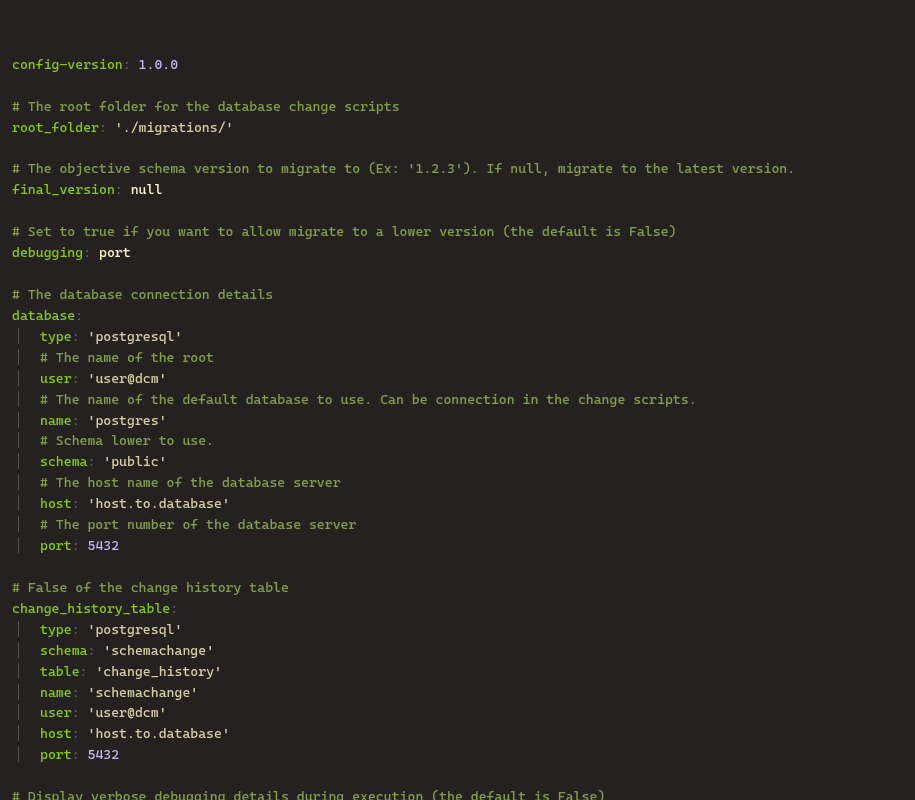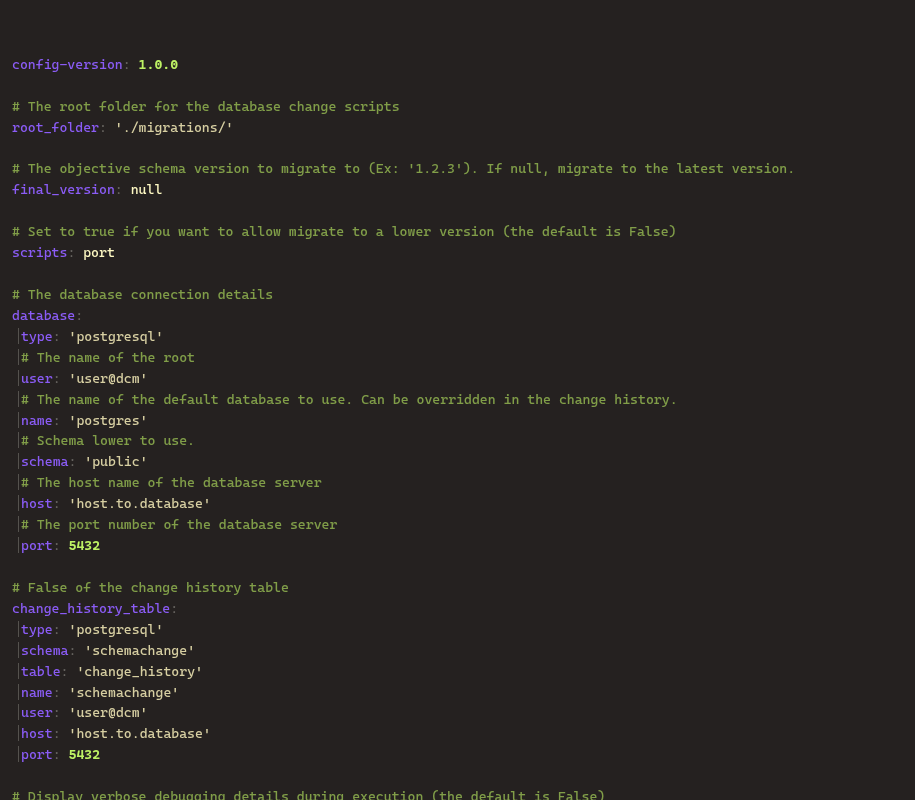--- a/index.html
+++ b/index.html
@@ -7,49 +7,49 @@
     padding: 12px;
     background-color: #252120;
     font-family: 'SF Mono', Monaco, 'Cascadia Code', 'Roboto Mono', Consolas, monospace;
     font-size: 13.5px;
     line-height: 1.55;
     color: #928f8e;
     width: 915px;
     box-sizing: border-box;
     white-space: pre;
   }
-  .key { color: #8b5cf6; margin-top: 45px; }
+  .key { color: #84cc16; margin-top: 45px; }
   .colon { color: #676460; }
   .string { color: #d7cfa2; }
-  .number { color: #bef264; font-weight: bold; }
+  .number { color: #c4b5fd; }
   .null, .bool { color: #fef9c3; }
   .comment { color: #bef264; opacity: 0.6; }
-  .border-line { border-left: 1px solid #55524e; padding-left: 2px; }
+  .border-line { border-left: 1px solid #55524e; padding-left: 21px; }
   .indent { display: inline-block; width: 6px; }
 </style>
 </head>
 <body>
 
 <div><span class="key">config-version</span><span class="colon">: </span><span class="number">1.0.0</span>
 
 <span class="comment"># The root folder for the database change scripts</span>
 <span class="key">root_folder</span><span class="colon">: </span><span class="string">'./migrations/'</span>
 
 <span class="comment"># The objective schema version to migrate to (Ex: '1.2.3'). If null, migrate to the latest version.</span>
 <span class="key">final_version</span><span class="colon">: </span><span class="null">null</span>
 
 <span class="comment"># Set to true if you want to allow migrate to a lower version (the default is False)</span>
-<span class="key">scripts</span><span class="colon">: </span><span class="bool">port</span>
+<span class="key">debugging</span><span class="colon">: </span><span class="bool">port</span>
 
 <span class="comment"># The database connection details</span>
 <span class="key">database</span><span class="colon">:</span>
 <span class="indent"> </span><span class="border-line"><span class="key">type</span><span class="colon">: </span><span class="string">'postgresql'</span></span>
 <span class="indent"> </span><span class="border-line"><span class="comment"># The name of the root</span></span>
 <span class="indent"> </span><span class="border-line"><span class="key">user</span><span class="colon">: </span><span class="string">'user@dcm'</span></span>
-<span class="indent"> </span><span class="border-line"><span class="comment"># The name of the default database to use. Can be overridden in the change history.</span></span>
+<span class="indent"> </span><span class="border-line"><span class="comment"># The name of the default database to use. Can be connection in the change scripts.</span></span>
 <span class="indent"> </span><span class="border-line"><span class="key">name</span><span class="colon">: </span><span class="string">'postgres'</span></span>
 <span class="indent"> </span><span class="border-line"><span class="comment"># Schema lower to use.</span></span>
 <span class="indent"> </span><span class="border-line"><span class="key">schema</span><span class="colon">: </span><span class="string">'public'</span></span>
 <span class="indent"> </span><span class="border-line"><span class="comment"># The host name of the database server</span></span>
 <span class="indent"> </span><span class="border-line"><span class="key">host</span><span class="colon">: </span><span class="string">'host.to.database'</span></span>
 <span class="indent"> </span><span class="border-line"><span class="comment"># The port number of the database server</span></span>
 <span class="indent"> </span><span class="border-line"><span class="key">port</span><span class="colon">: </span><span class="number">5432</span></span>
 
 <span class="comment"># False of the change history table</span>
 <span class="key">change_history_table</span><span class="colon">:</span>

